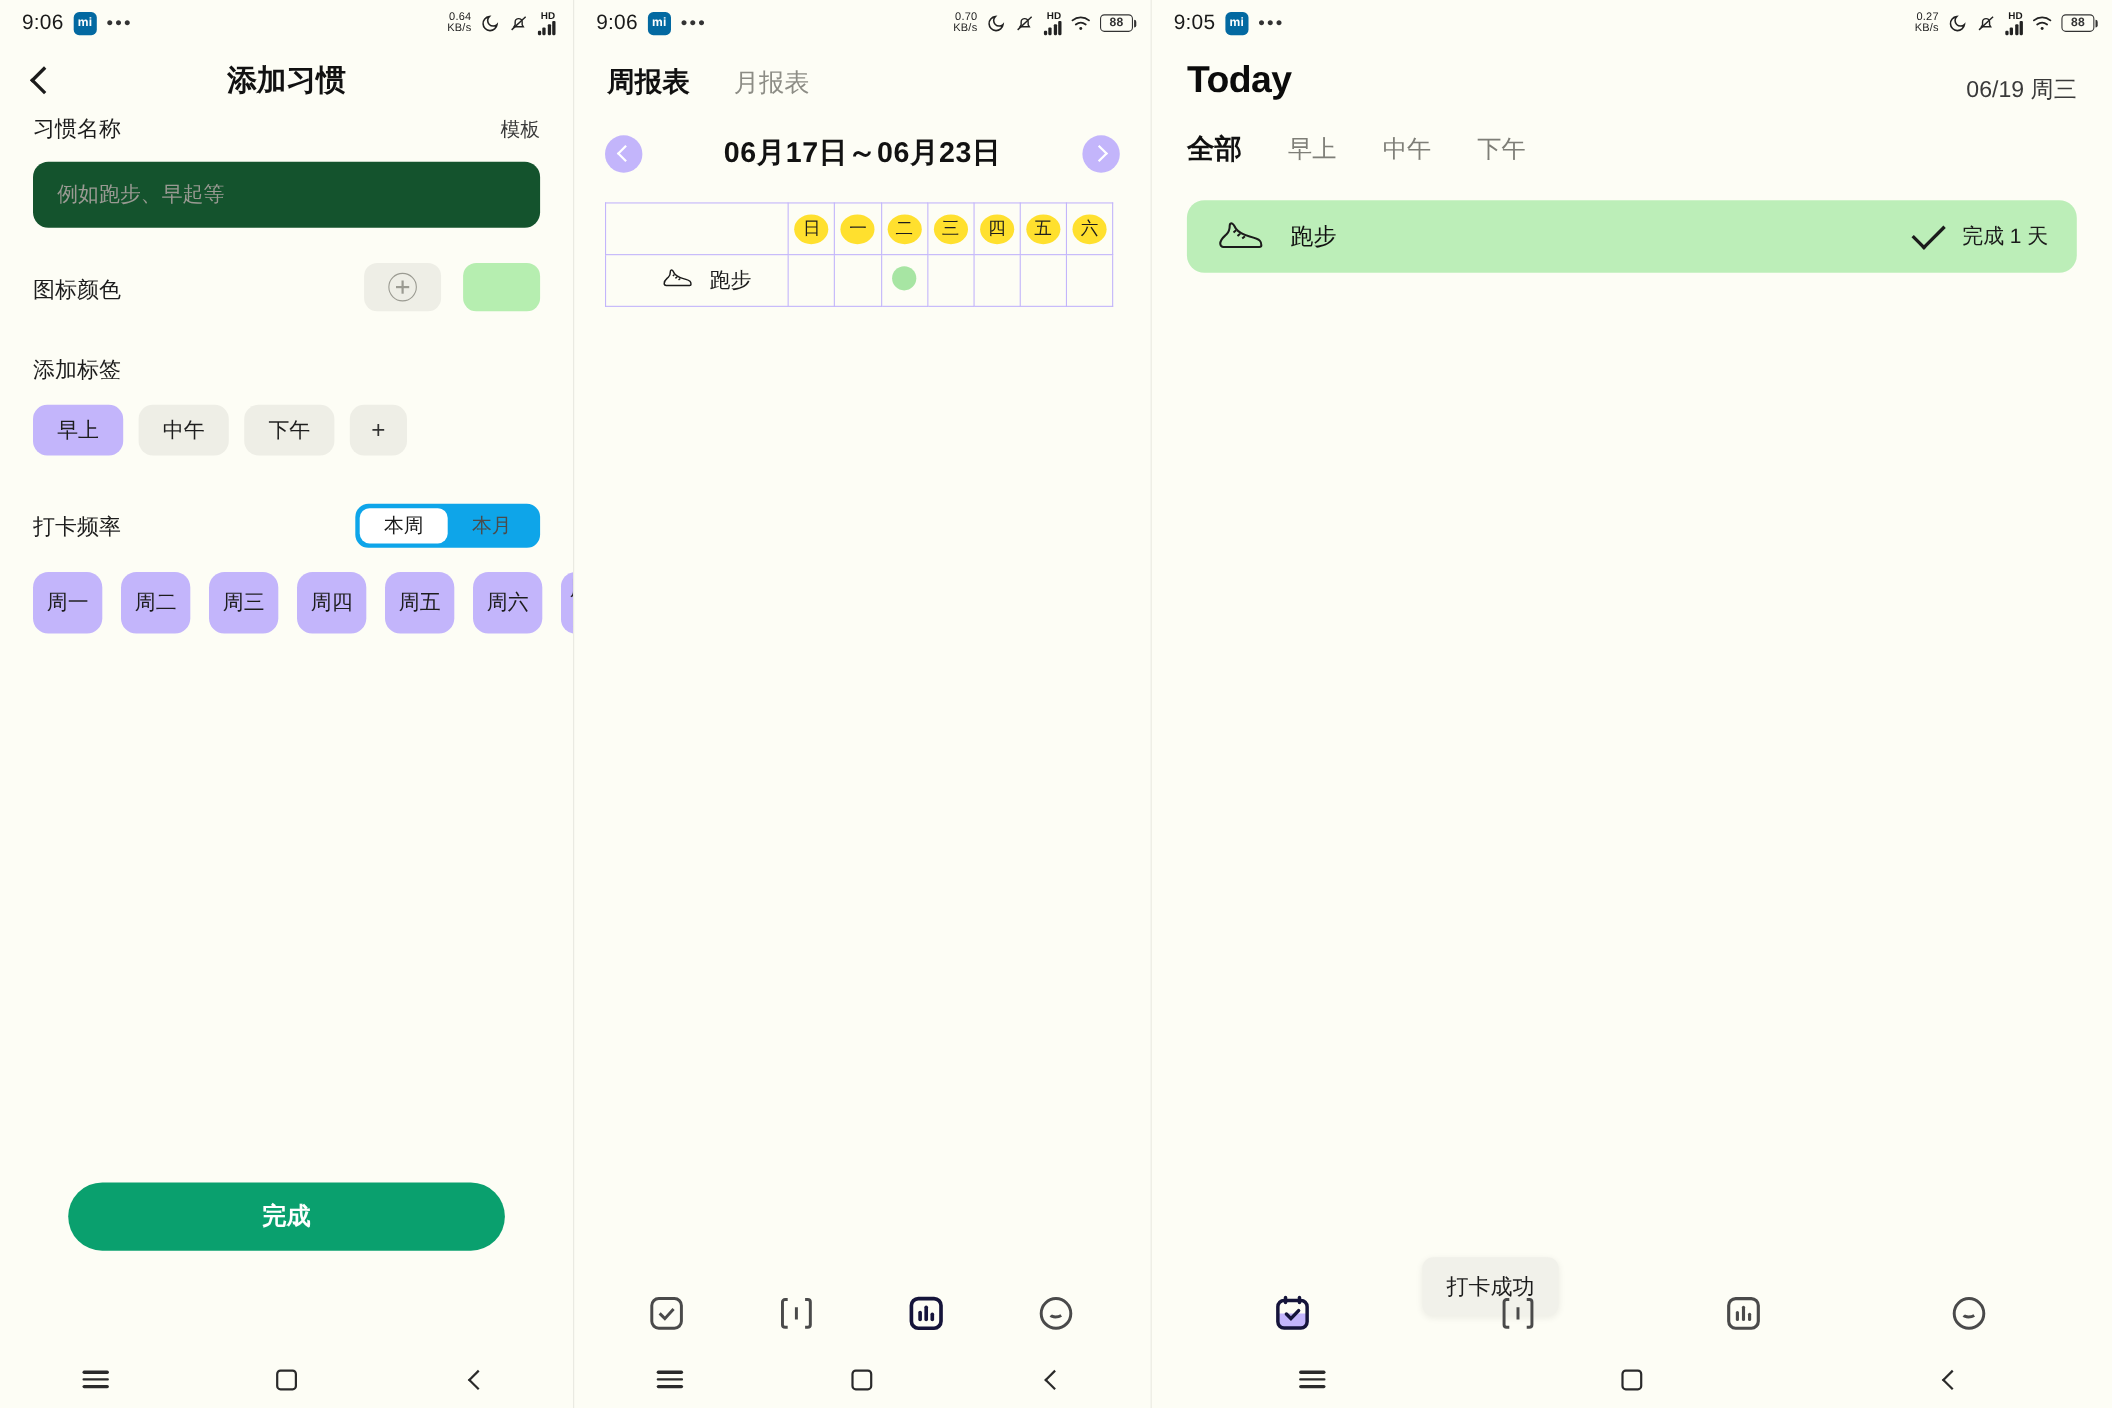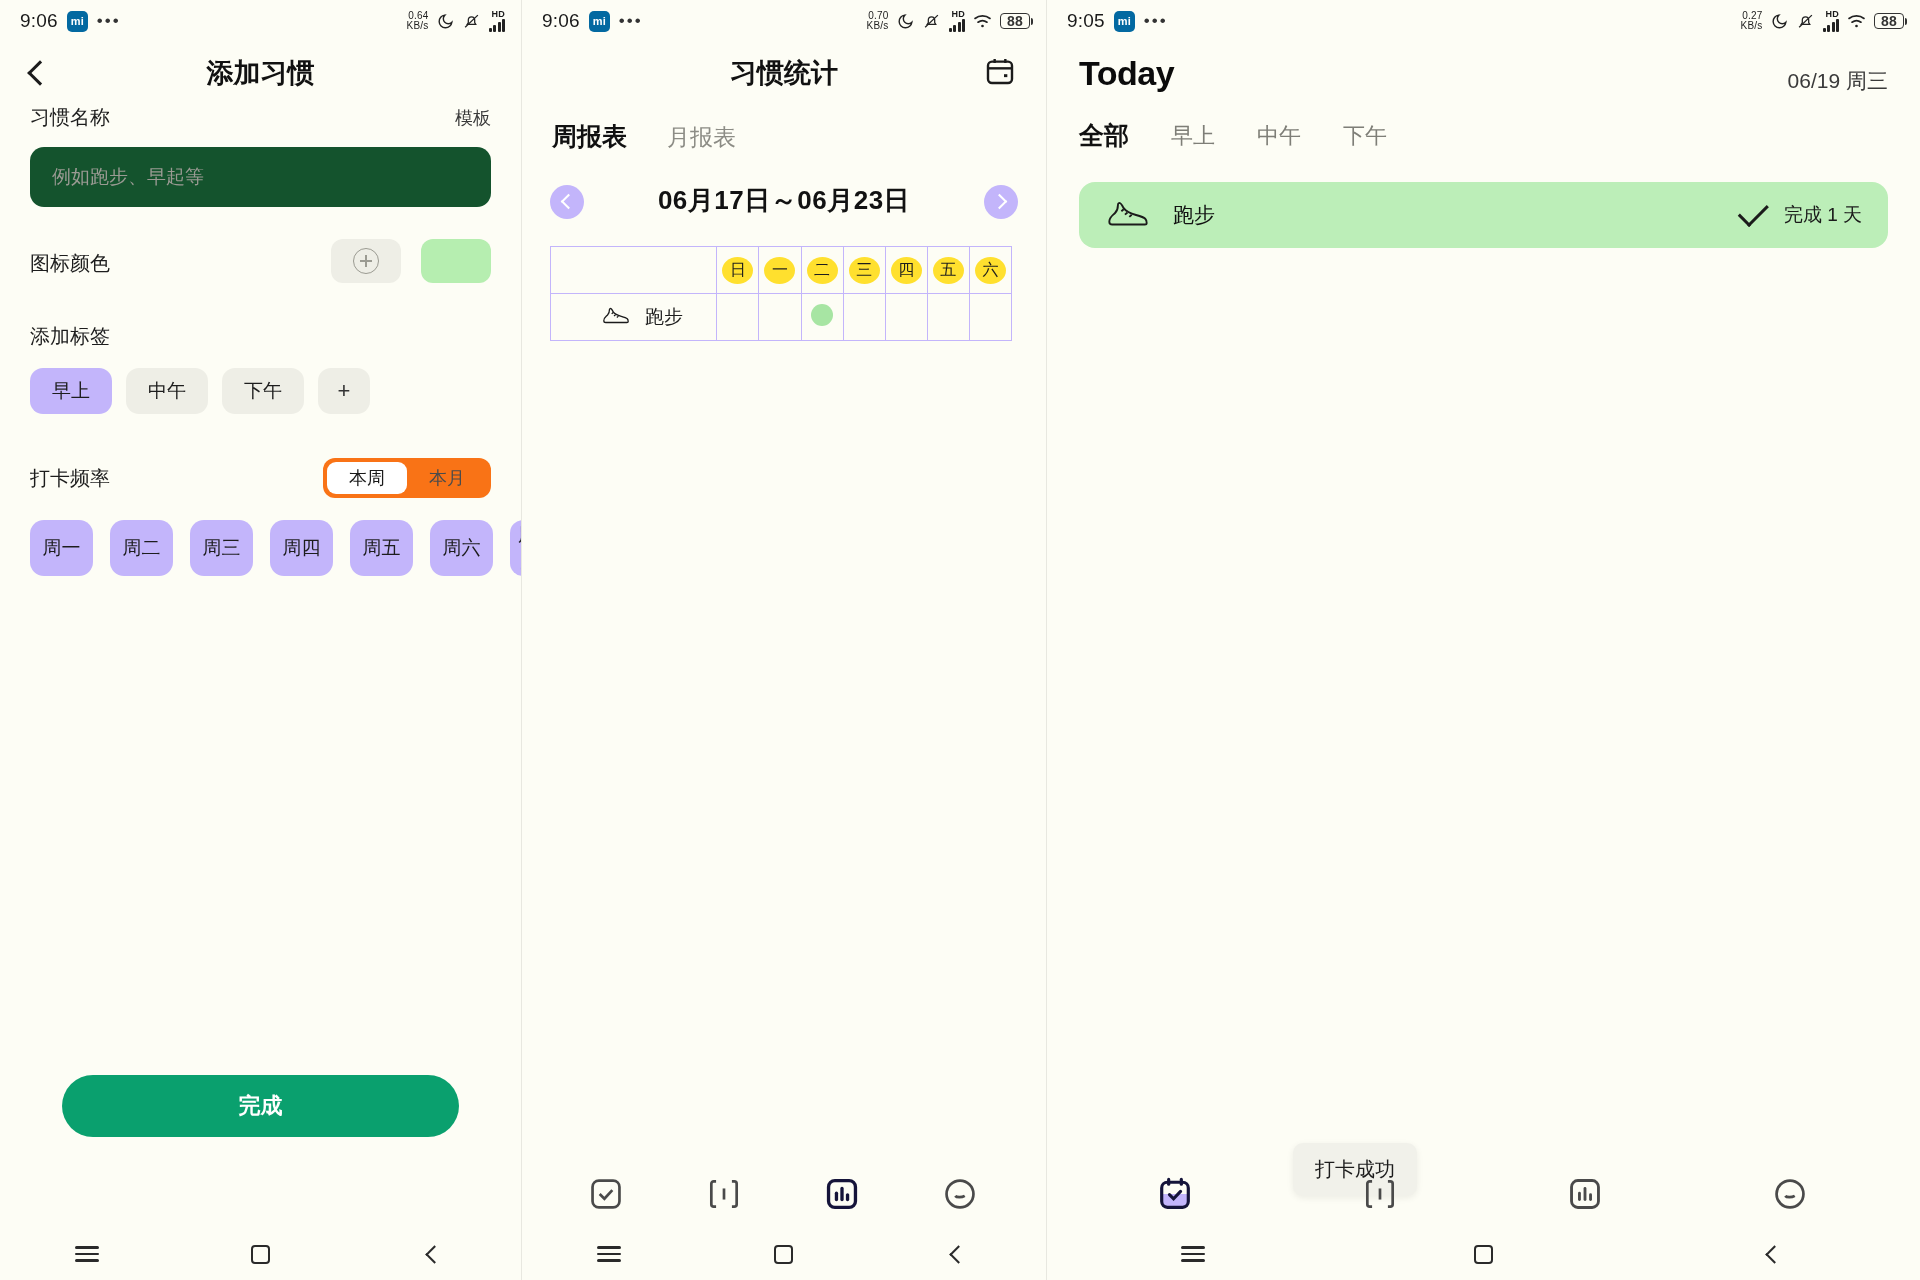--- a/index.html
+++ b/index.html
@@ -41,21 +41,21 @@
   .hd-sig .hd { font-size:9px; font-weight:700; line-height:9px; }
   .bars { display:flex; align-items:flex-end; gap:1.5px; height:13px; }
   .bars i { width:3px; background:#222; display:block; border-radius:1px; }
   .bars i:nth-child(1){height:4px}
   .bars i:nth-child(2){height:7px}
   .bars i:nth-child(3){height:10px}
   .bars i:nth-child(4){height:13px}
   .batt {
     width:30px; height:16px; border:1.8px solid #333; border-radius:4px;
     position:relative; display:flex; align-items:center; justify-content:center;
-    font-size:14px; font-weight:700; color:#333;
+    font-size:11px; font-weight:700; color:#333;
   }
   .batt::after{ content:""; position:absolute; right:-4px; top:4px; width:2.5px; height:7px;
     background:#333; border-radius:0 2px 2px 0;}
 
   
   .nav-title { font-size:27px; font-weight:600; color:#111; }
 
   
   .p1-head { height:62px; display:flex; align-items:center; position:relative; padding:0 22px; }
   .back-chev { width:30px; height:30px; position:relative; cursor:pointer; }
@@ -94,21 +94,21 @@
   .chip {
     height:46px; min-width:70px; padding:0 22px; border-radius:13px;
     background:#eeeee6; color:#1d1d1d; font-size:19px;
     display:flex; align-items:center; justify-content:center;
   }
   .chip.sel { background:#c3b5fb; }
   .chip.plus { padding:0; width:52px; min-width:52px; font-size:22px; color:#333; }
 
   .freq-head { display:flex; align-items:center; justify-content:space-between; margin-top:44px; }
   .seg {
-    display:flex; background:#f97316; border-radius:12px; padding:4px; width:168px; height:40px;
+    display:flex; background:#0ea5e9; border-radius:12px; padding:4px; width:168px; height:40px;
   }
   .seg div {
     flex:1; display:flex; align-items:center; justify-content:center;
     font-size:18px; color:#4b4b4b; border-radius:9px;
   }
   .seg div.on { background:#ffffff; color:#1a1a1a; font-weight:500; }
 
   .weekdays { display:flex; gap:17px; margin-top:22px; }
   .wd {
     flex:0 0 auto; width:63px; height:56px; border-radius:14px; background:#c3b5fb;
@@ -365,32 +365,20 @@
               <path d="M6 11a10 10 0 0 1 12 0" stroke="#222" stroke-width="2.2" fill="none" stroke-linecap="round"></path>
               <circle cx="12" cy="16" r="1.8" fill="#222"></circle>
             </svg>
         </span>
         <span class="batt">
             <span>88</span>
           </span>
       </div>
     </div>
 
-    <div class="p2-head">
-      <div class="p2-title nav-title">习惯统计</div>
-      <div class="cal-ico">
-        <svg width="32" height="32" viewBox="0 0 24 24" fill="none" stroke="#1b1b1b" stroke-width="1.8">
-          <rect x="3" y="5" width="18" height="16" rx="3"></rect>
-            <line x1="3" y1="10" x2="21" y2="10"></line>
-          <line x1="8" y1="3" x2="8" y2="6"></line>
-            <line x1="16" y1="3" x2="16" y2="6"></line>
-          <line x1="15" y1="15.5" x2="17.5" y2="15.5" stroke-width="2.2"></line>
-        </svg>
-      </div>
-    </div>
 
     <div class="tabs2">
       <div class="tab2 on">周报表</div>
       <div class="tab2">月报表</div>
     </div>
 
     <div class="wk-nav">
       <div class="circ-btn prev">
           <span></span>
         </div>

